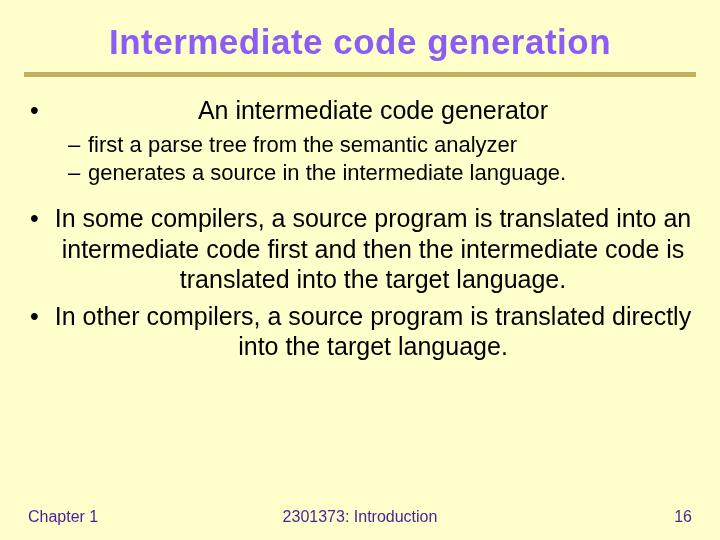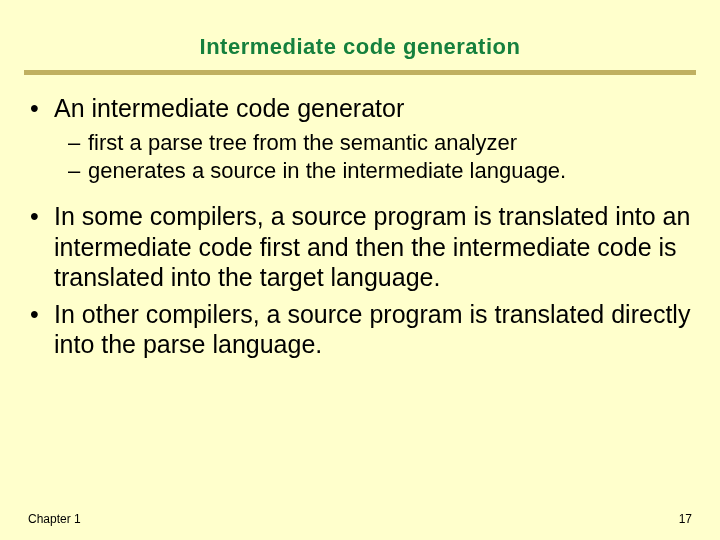--- a/index.html
+++ b/index.html
@@ -5,25 +5,25 @@
   * { margin: 0; padding: 0; box-sizing: border-box; }
   html, body { width: 720px; height: 540px; }
   body {
     background: #ffffcc;
     font-family: Arial, Helvetica, sans-serif;
     position: relative;
     padding: 20px 28px 0 28px;
   }
   .title {
     text-align: center;
-    font-size: 22px;
+    font-size: 35px;
     font-weight: bold;
-    color: #15803d;
+    color: #8b5cf6;
     letter-spacing: 0.5px;
-    margin-top: 14px;
+    margin-top: 2px;
     margin-bottom: 10px;
   }
   .rule {
     height: 5px;
     background: #c0b060;
     margin: 0 -4px 18px -4px;
   }
   .content {
     font-size: 25px;
     color: #000;
@@ -32,40 +32,40 @@
   .bullet1 {
     display: flex;
     margin-bottom: 6px;
   }
   .bullet1 .dot {
     width: 26px;
     flex-shrink: 0;
     text-align: left;
     padding-left: 2px;
   }
-  .bullet1 .txt { flex: 1; }
+  .bullet1 .txt { flex: 1; text-align: center; }
   .sub {
     font-size: 22px;
     margin-left: 40px;
     margin-bottom: 2px;
     display: flex;
   }
   .sub .dash {
     width: 20px;
     flex-shrink: 0;
   }
   .sub .txt { flex: 1; }
   .gap { height: 14px; }
   .footer {
     position: absolute;
     bottom: 14px;
     left: 28px;
     right: 28px;
-    font-size: 12px;
-    color: #000000;
+    font-size: 16px;
+    color: #4c1d95;
     display: flex;
     justify-content: space-between;
   }
   .footer .mid {
     position: absolute;
     left: 50%;
     transform: translateX(-50%);
   }
 </style>
 </head>
@@ -92,21 +92,22 @@
 
   <div class="gap"></div>
 
   <div class="bullet1">
     <div class="dot">•</div>
     <div class="txt">In some compilers, a source program is translated into an intermediate code first and then the intermediate code is translated into the target language.</div>
   </div>
 
   <div class="bullet1">
     <div class="dot">•</div>
-    <div class="txt">In other compilers, a source program is translated directly into the parse language.</div>
+    <div class="txt">In other compilers, a source program is translated directly into the target language.</div>
   </div>
 
 </div>
 
 <div class="footer">
   <span>Chapter 1</span>
-  <span>17</span>
+  <span class="mid">2301373: Introduction</span>
+  <span>16</span>
 </div>
 
 </body></html>

